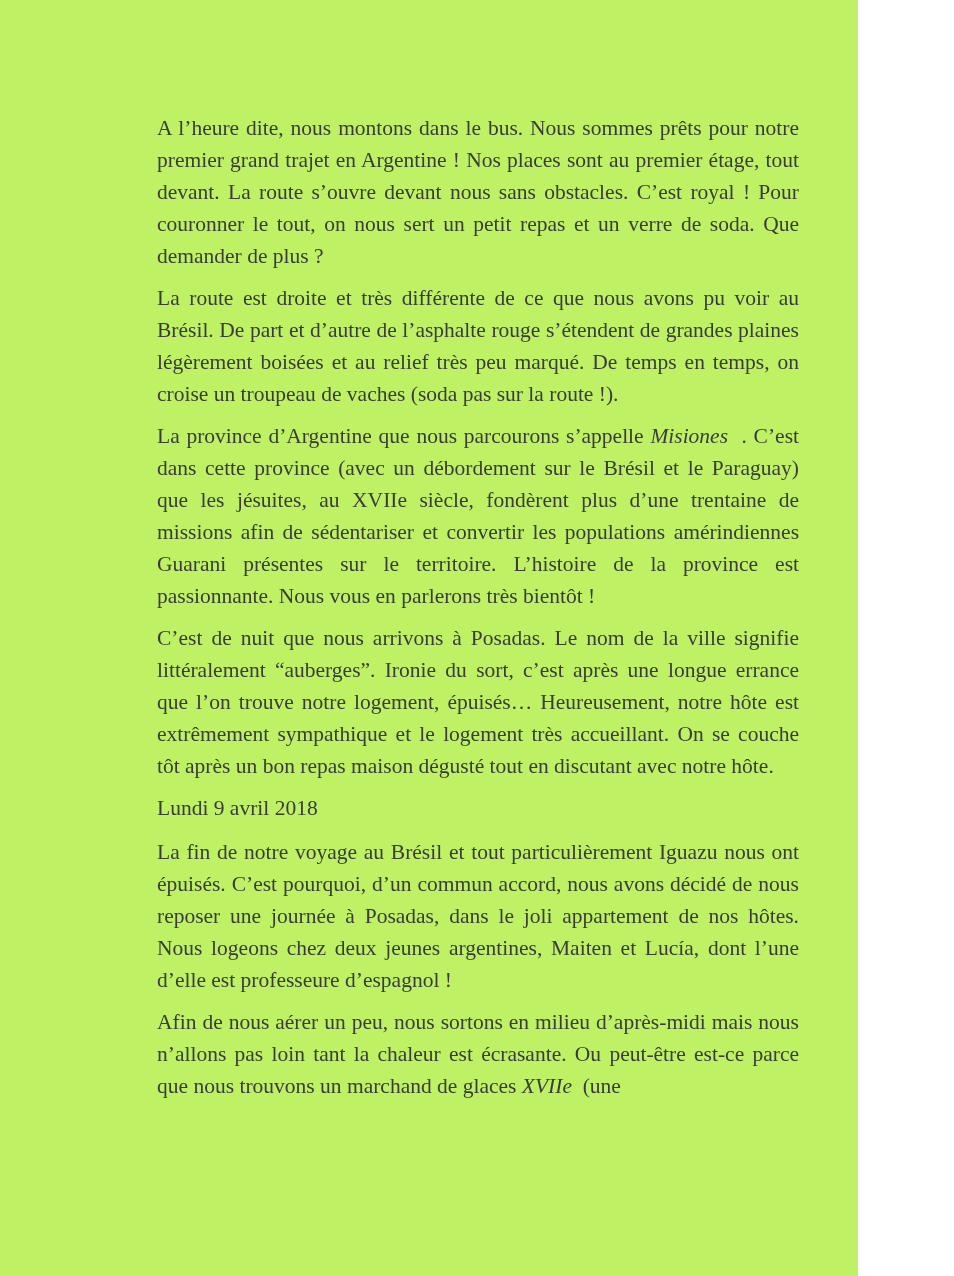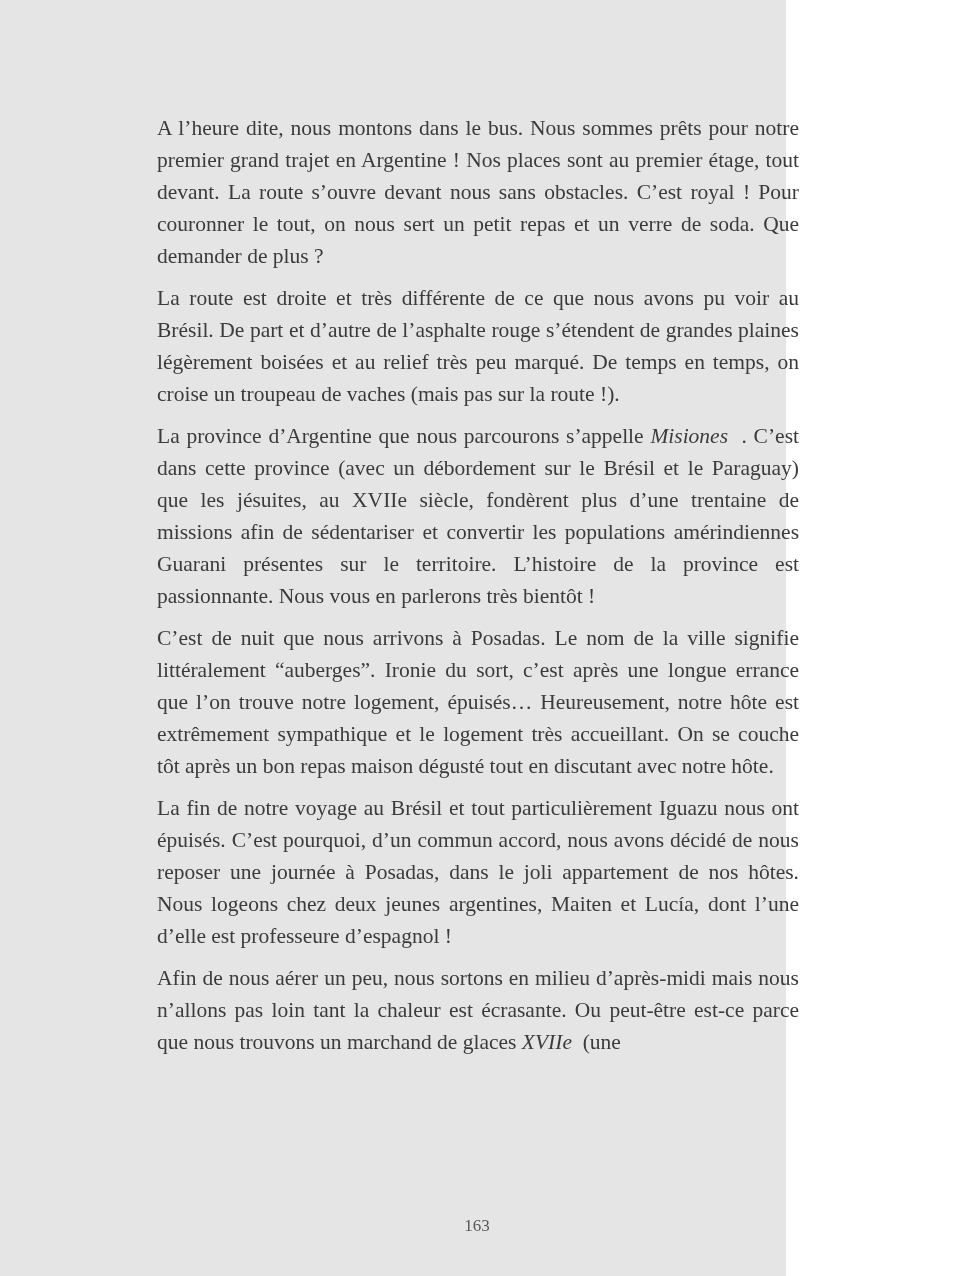--- a/index.html
+++ b/index.html
@@ -6,23 +6,23 @@
 
     html, body {
       width: 954px;
       height: 1276px;
       background: #ffffff;
       overflow: hidden;
     }
 
     .page {
       position: relative;
-      width: 786px;
+      width: 858px;
       height: 1276px;
-      background: #e5e5e5;
+      background: #bef264;
       font-family: "Liberation Serif", "DejaVu Serif", serif;
     }
 
     .text-block {
       position: absolute;
       left: 157px;
       top: 112px;
       width: 642px;
       color: #3b3b3b;
       font-size: 21.5px;
@@ -59,28 +59,28 @@
   </style>
 </head>
 <body>
 
 <div class="page">
 
   <div class="text-block">
 
     <p>A l’heure dite, nous montons dans le bus. Nous sommes prêts pour notre premier grand trajet en Argentine ! Nos places sont au premier étage, tout devant. La route s’ouvre devant nous sans obstacles. C’est royal ! Pour couronner le tout, on nous sert un petit repas et un verre de soda. Que demander de plus ?</p>
 
-    <p>La route est droite et très différente de ce que nous avons pu voir au Brésil. De part et d’autre de l’asphalte rouge s’étendent de grandes plaines légèrement boisées et au relief très peu marqué. De temps en temps, on croise un troupeau de vaches (mais pas sur la route !).</p>
+    <p>La route est droite et très différente de ce que nous avons pu voir au Brésil. De part et d’autre de l’asphalte rouge s’étendent de grandes plaines légèrement boisées et au relief très peu marqué. De temps en temps, on croise un troupeau de vaches (soda pas sur la route !).</p>
 
     <p><span>La province d’Argentine que nous parcourons s’appelle </span><span class="em-run">Misiones</span><span>&nbsp;&nbsp;. C’est dans cette province (avec un débordement sur le Brésil et le Paraguay) que les jésuites, au XVIIe siècle, fondèrent plus d’une trentaine de missions afin de sédentariser et convertir les populations amérindiennes Guarani présentes sur le territoire. L’histoire de la province est passionnante. Nous vous en parlerons très bientôt !</span></p>
 
     <p>C’est de nuit que nous arrivons à Posadas. Le nom de la ville signifie littéralement “auberges”. Ironie du sort, c’est après une longue errance que l’on trouve notre logement, épuisés… Heureusement, notre hôte est extrêmement sympathique et le logement très accueillant. On se couche tôt après un bon repas maison dégusté tout en discutant avec notre hôte.</p>
 
+    <p class="date-line">Lundi 9 avril 2018</p>
 
     <p>La fin de notre voyage au Brésil et tout particulièrement Iguazu nous ont épuisés. C’est pourquoi, d’un commun accord, nous avons décidé de nous reposer une journée à Posadas, dans le joli appartement de nos hôtes. Nous logeons chez deux jeunes argentines, Maiten et Lucía, dont l’une d’elle est professeure d’espagnol !</p>
 
     <p><span>Afin de nous aérer un peu, nous sortons en milieu d’après-midi mais nous n’allons pas loin tant la chaleur est écrasante. Ou peut-être est-ce parce que nous trouvons un marchand de glaces </span><span class="em-run">XVIIe</span><span>&nbsp;&nbsp;(une</span></p>
 
   </div>
 
-  <div class="page-number">163</div>
 
 </div>
 
 </body></html>

